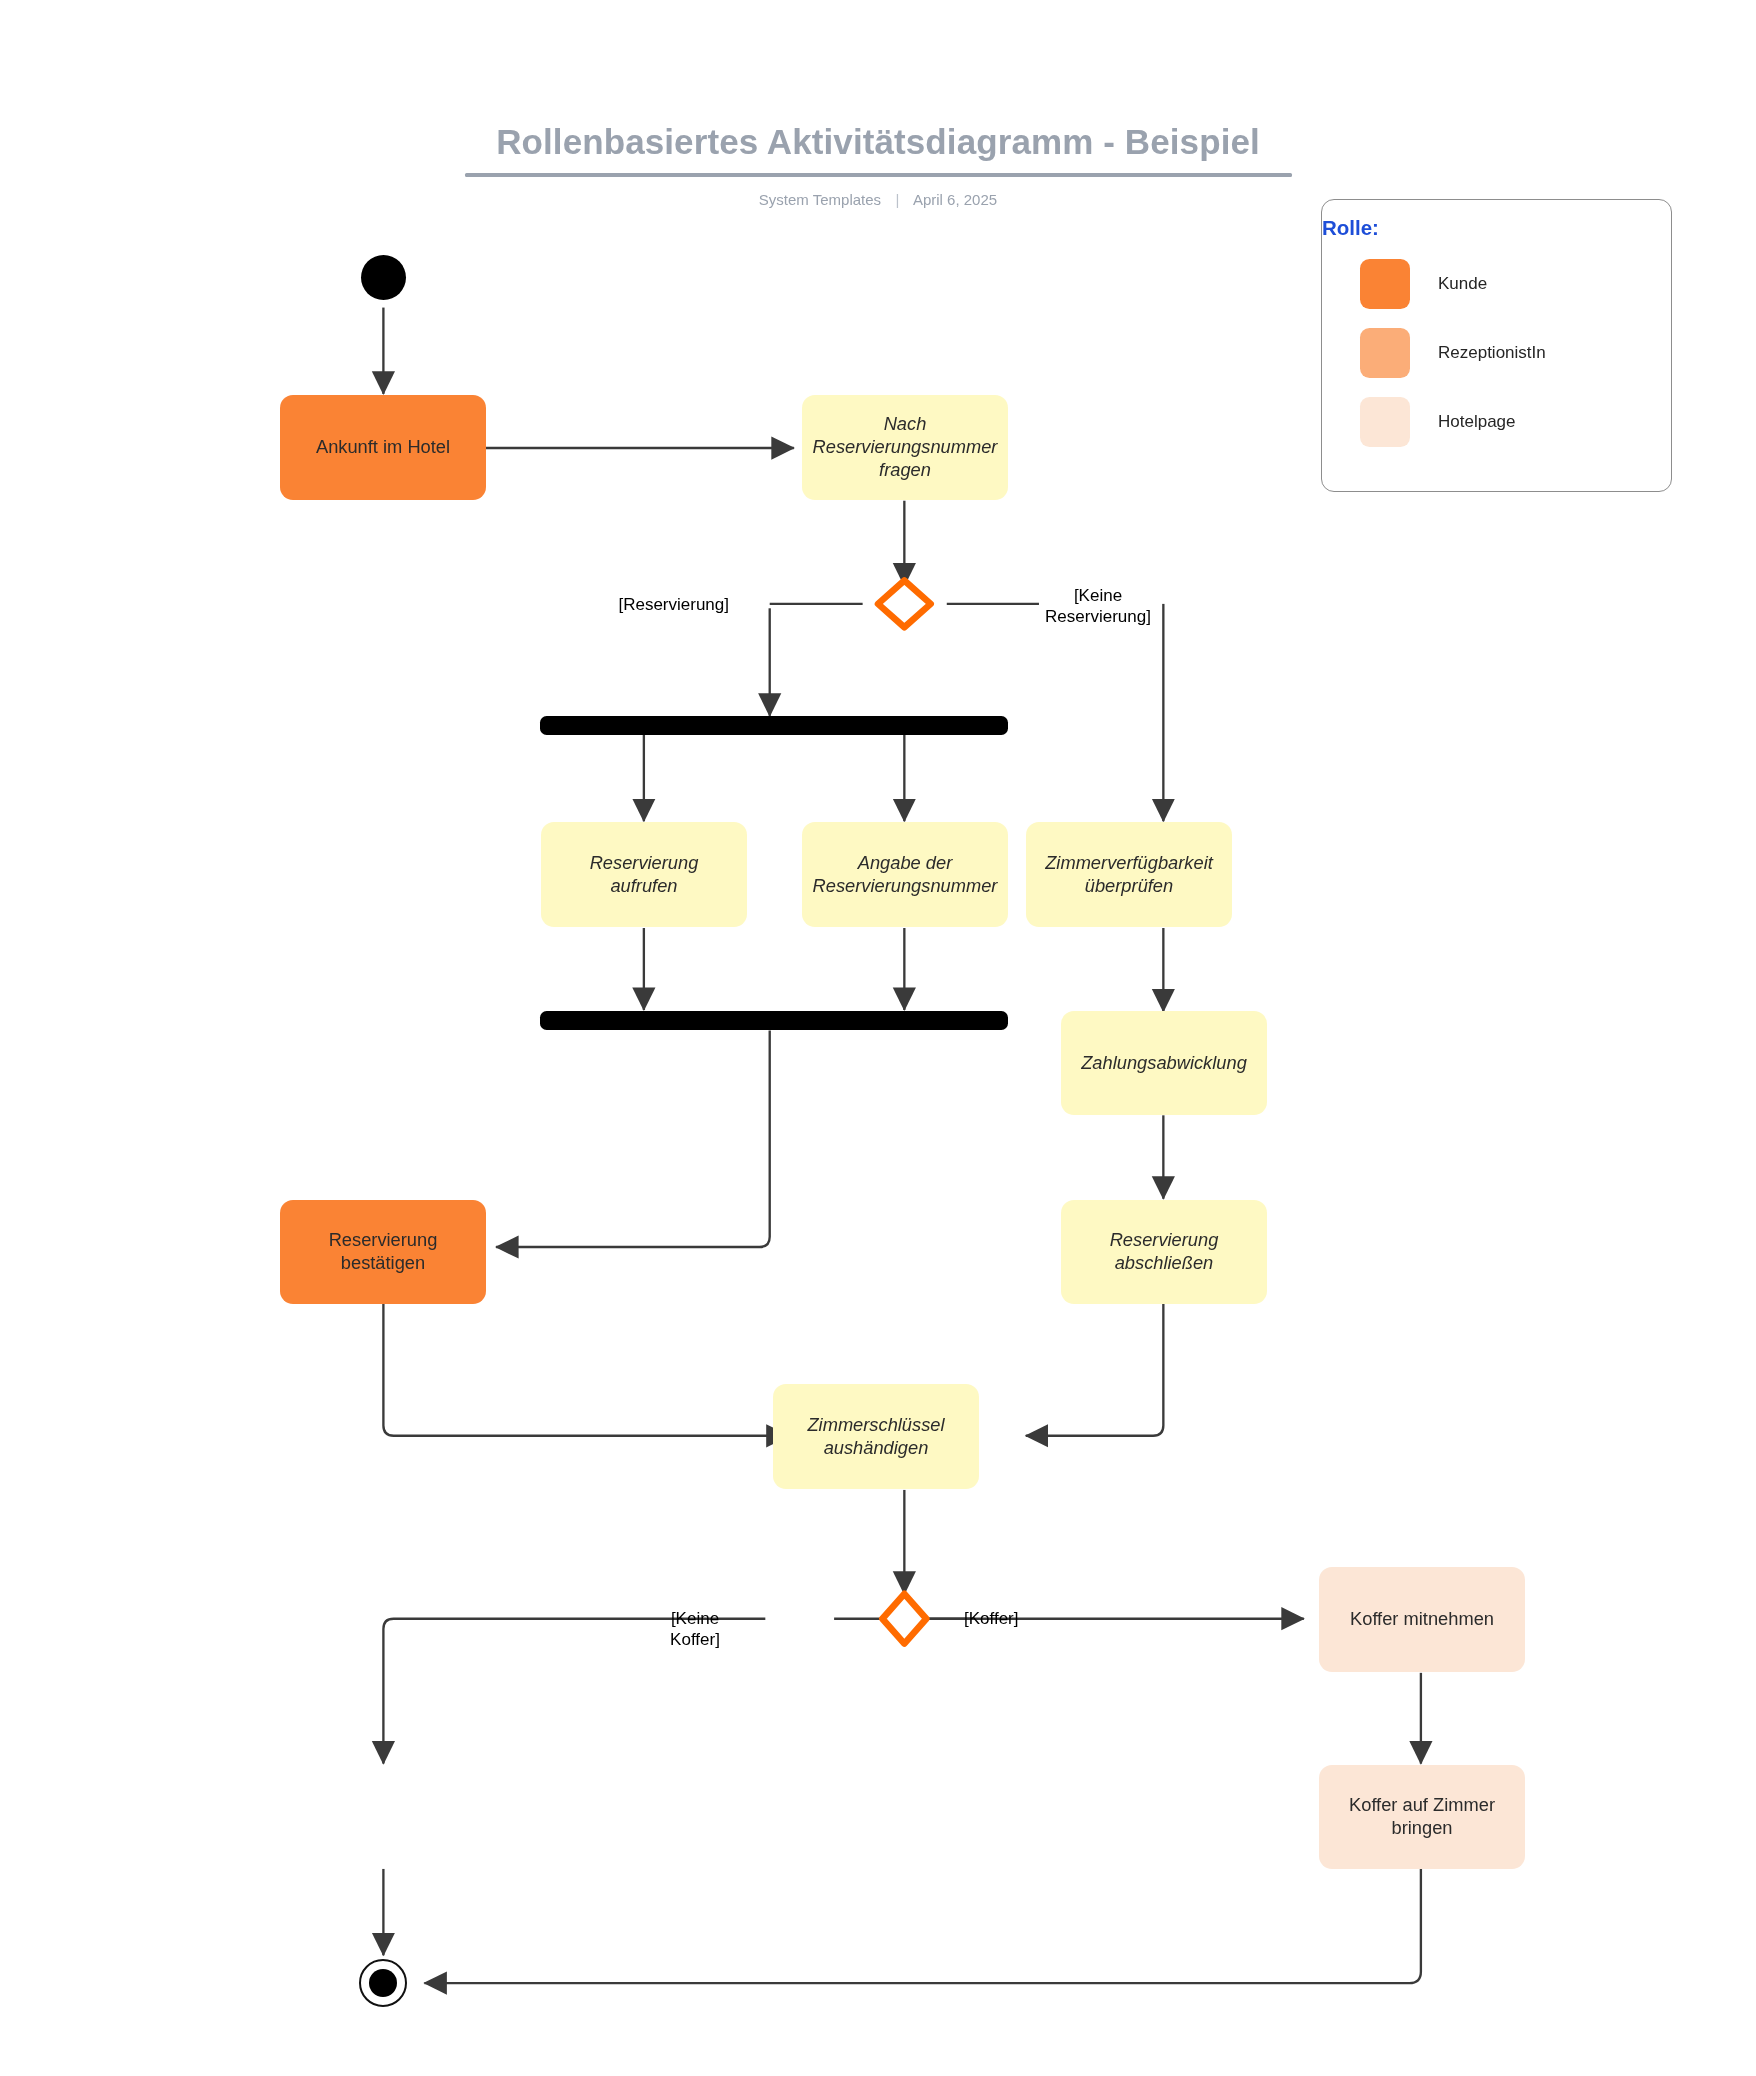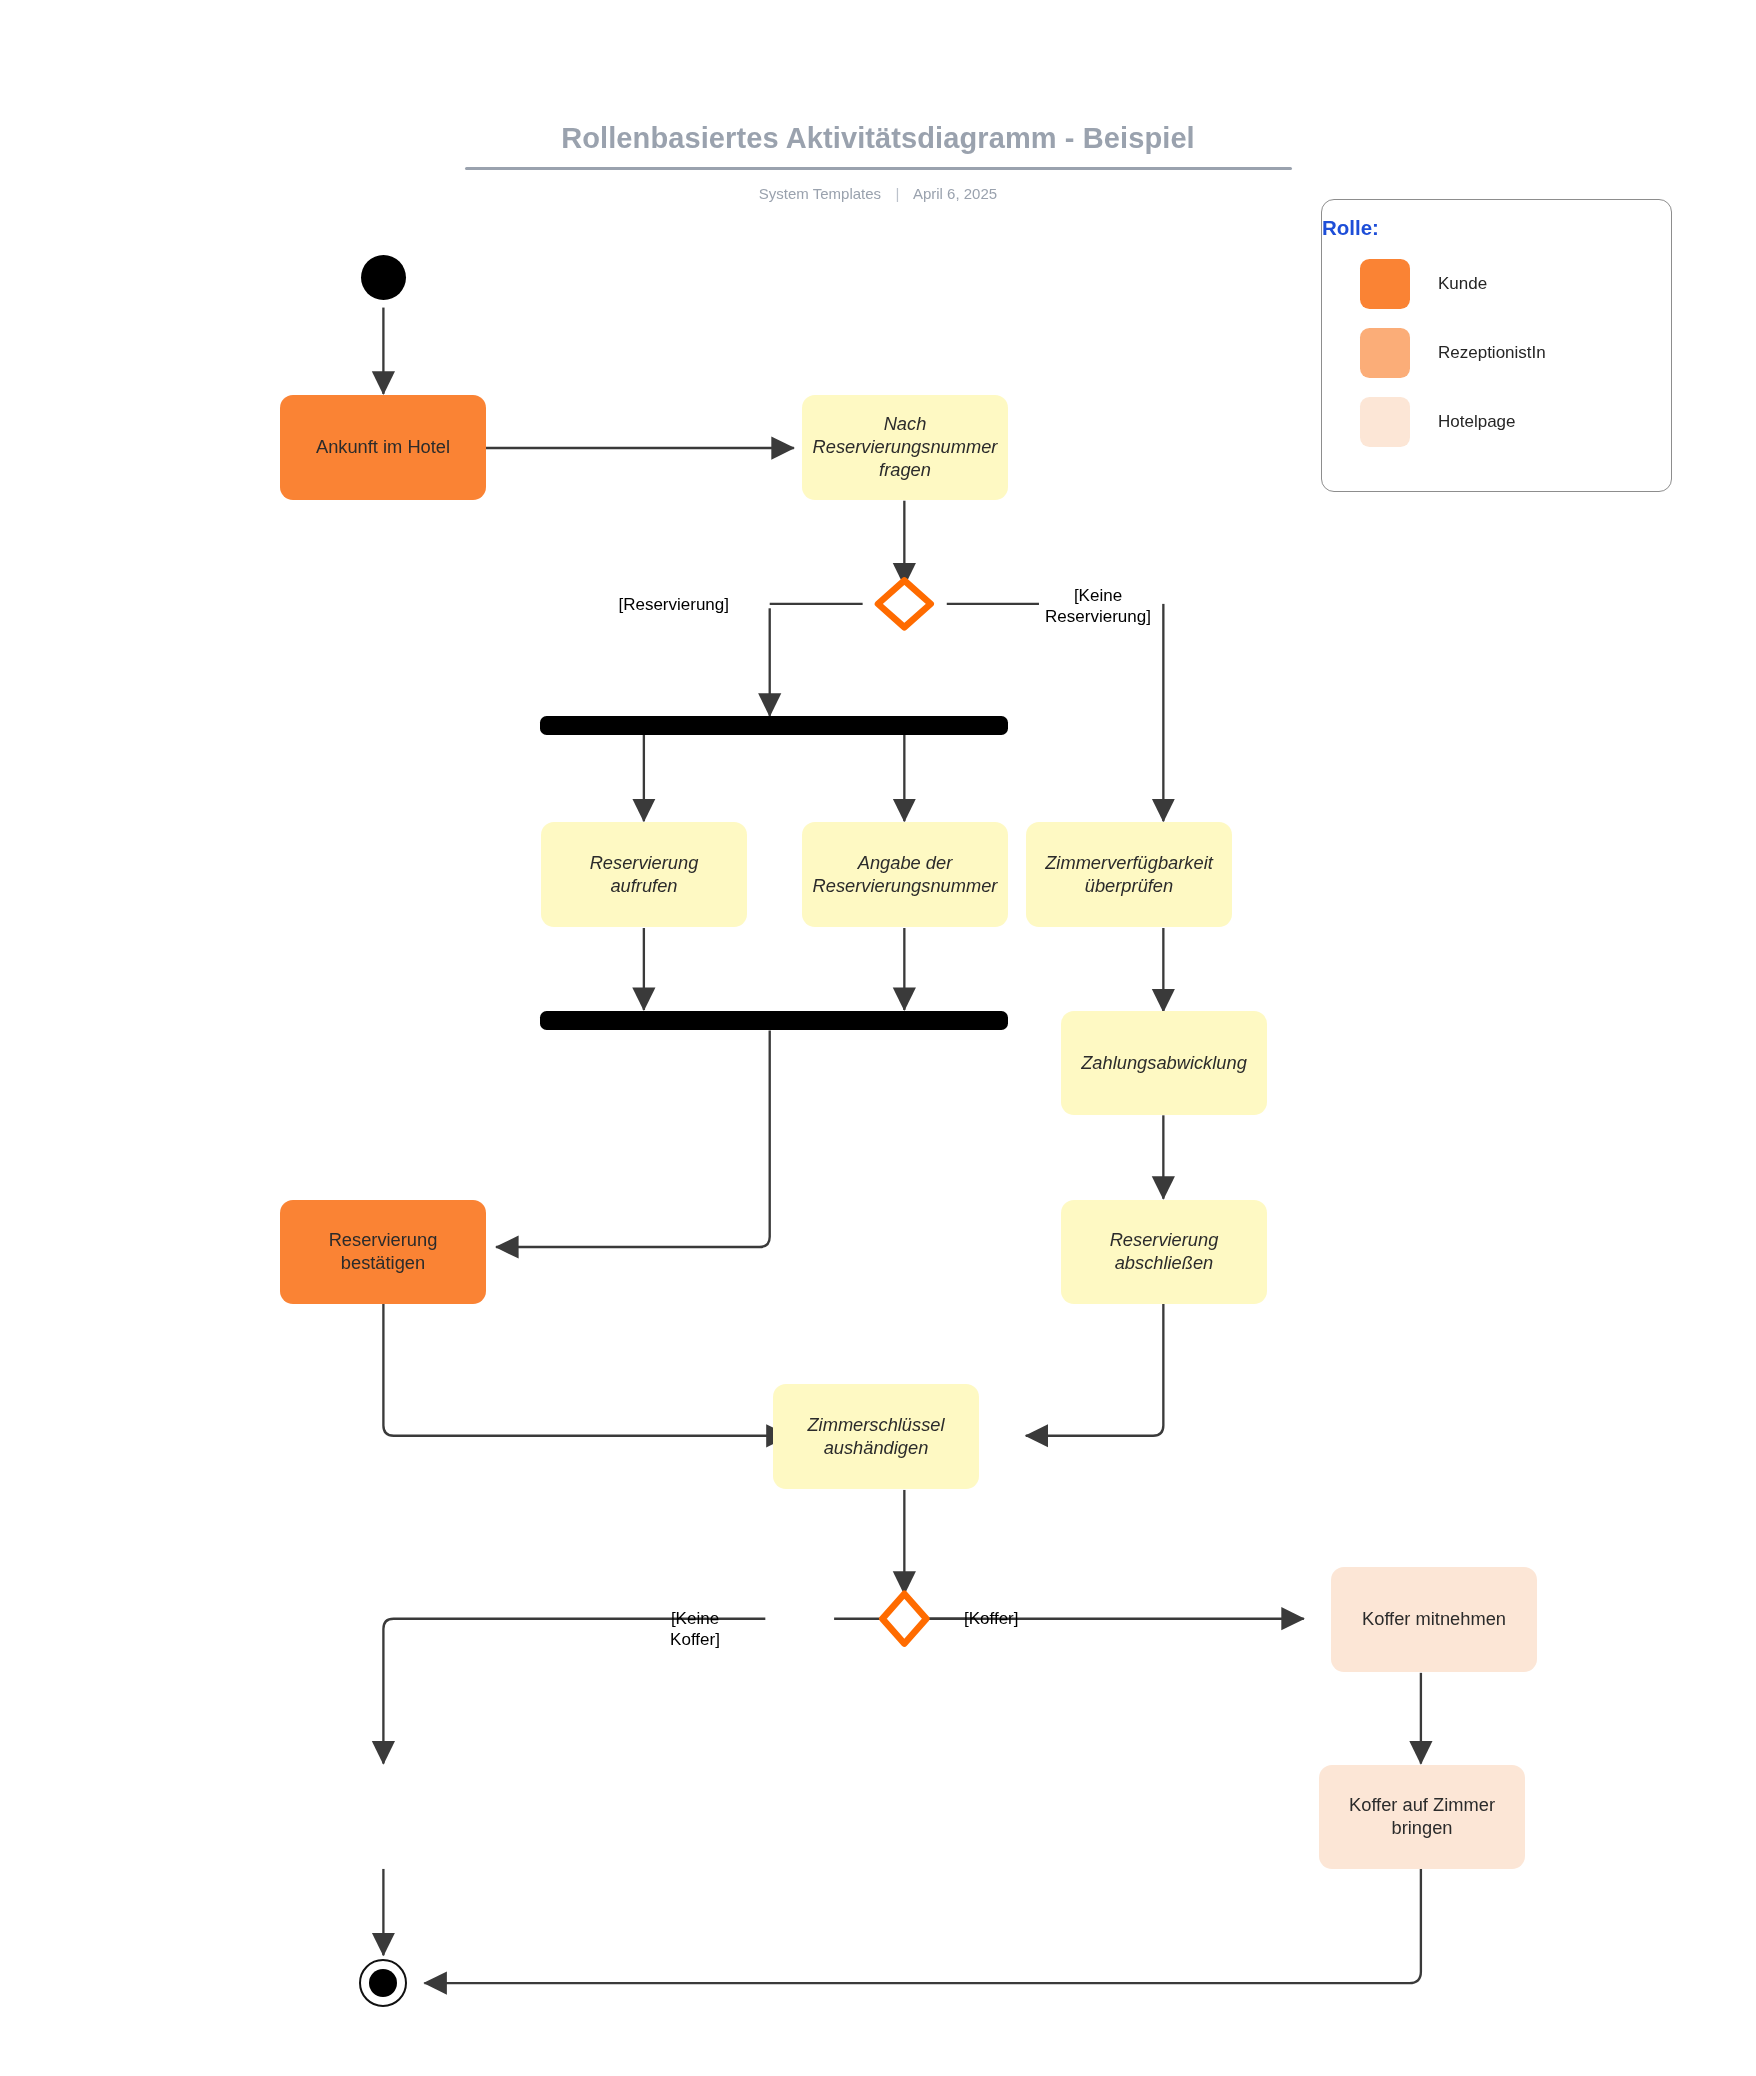--- a/index.html
+++ b/index.html
@@ -6,21 +6,21 @@
   body{
     width:1756px;height:2077px;position:relative;overflow:hidden;
     font-family:"Liberation Sans","DejaVu Sans",sans-serif;
     -webkit-font-smoothing:antialiased;
   }
   #stage{position:absolute;left:0;top:0;width:1756px;height:2077px;}
 
   
   .hdr{position:absolute;left:0;top:0;width:1756px;text-align:center;}
   .hdr-title{
-    font-size:29px;font-weight:bold;color:#9aa2ae;letter-spacing:0.1px;
+    font-size:35px;font-weight:bold;color:#9aa2ae;letter-spacing:0.1px;
     line-height:1.1;
   }
   .hdr-rule{
     width:827px;height:3.7px;background:#9aa2ae;margin:11.7px auto 0 auto;border-radius:1.5px;
   }
   .hdr-sub{
     margin-top:14.6px;font-size:15px;color:#9aa2ae;
   }
   .hdr-sub .sep{display:inline-block;margin:0 10.2px;color:#bcc2cb;}
 
@@ -174,21 +174,21 @@
 
   <div class="node role-kunde" style="left:280px;top:1200px;width:206px;height:104px;">Reservierung
 bestätigen</div>
 
   <div class="node role-rezeption" style="left:1061px;top:1200px;width:206px;height:104px;">Reservierung
 abschließen</div>
 
   <div class="node role-rezeption" style="left:773px;top:1384px;width:206px;height:105px;">Zimmerschlüssel
 aushändigen</div>
 
-  <div class="node role-hotelpage" style="left:1319px;top:1567px;width:206px;height:105px;margin-left:12px;">Koffer mitnehmen</div>
+  <div class="node role-hotelpage" style="left:1319px;top:1567px;width:206px;height:105px;">Koffer mitnehmen</div>
 
 
   <div class="node role-hotelpage" style="left:1319px;top:1765px;width:206px;height:104px;">Koffer auf Zimmer
 bringen</div>
 
   <div class="endnode" style="left:359px;top:1959px;"></div>
 
   <div class="edgelabel" style="left:729px;top:594px;transform:translateX(-100%);text-align:right;">[Reservierung]</div>
 
   <div class="edgelabel" style="left:1021px;top:585px;text-align:center;width:154px;">[Keine

